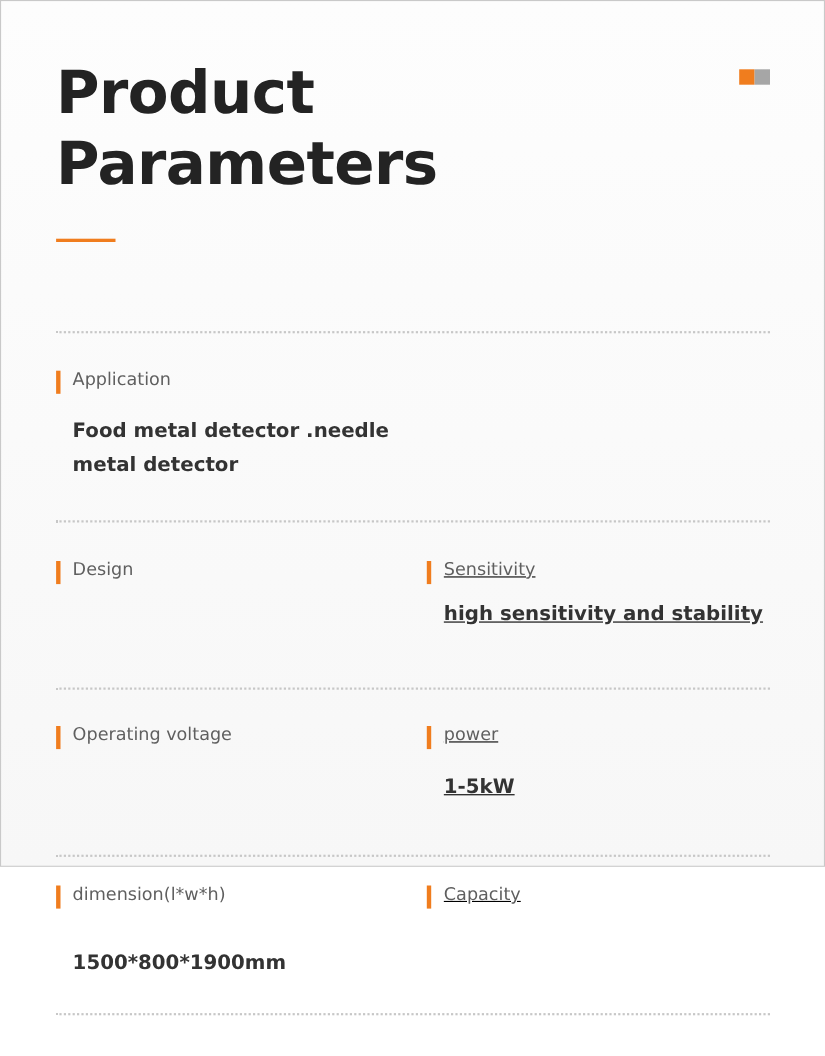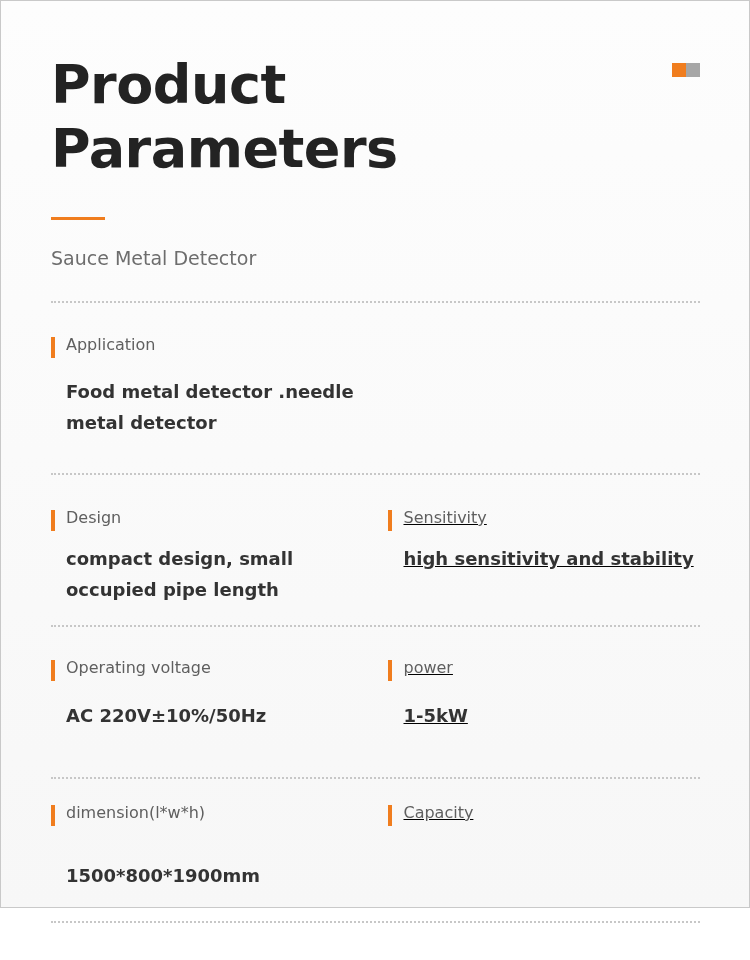--- a/index.html
+++ b/index.html
@@ -9,21 +9,21 @@
   body {
     width: 750px;
     height: 960px;
     background: #ffffff;
     font-family: "DejaVu Sans", sans-serif;
     overflow: hidden;
   }
   .page {
     position: relative;
     width: 750px;
-    height: 908px;
+    height: 788px;
     box-sizing: border-box;
     border: 1px solid #c9c9c9;
     background: linear-gradient(180deg, #fdfdfd 0%, #f7f7f7 100%);
     padding: 0;
   }
   .inner {
     position: absolute;
     left: 50px;
     right: 49px;
     top: 0;
@@ -152,21 +152,20 @@
       <div class="sq gray"></div>
     </div>
 
     <div class="title">
       <span class="line1">Product</span>
       <span class="line2">Parameters</span>
     </div>
 
     <div class="rule"></div>
 
-    <div class="subtitle">Sauce Metal Detector</div>
 
     <div class="sep sep-1">
         <div class="dotted"></div>
       </div>
     <div class="sep sep-2">
         <div class="dotted"></div>
       </div>
     <div class="sep sep-3">
         <div class="dotted"></div>
       </div>
@@ -184,34 +183,32 @@
           <span class="bar"></span>
           <div class="label">Application</div>
           <div class="value">Food metal detector .needle metal detector</div>
         </div>
       </div>
 
       <div class="row row-design">
         <div class="cell left">
           <span class="bar"></span>
           <div class="label">Design</div>
-          <div class="value">compact design, small occupied pipe length</div>
         </div>
         <div class="cell right">
           <span class="bar"></span>
           <div class="label">Sensitivity</div>
           <div class="value">high sensitivity and stability</div>
         </div>
       </div>
 
       <div class="row row-voltage">
         <div class="cell left">
           <span class="bar"></span>
           <div class="label">Operating voltage</div>
-          <div class="value">AC 220V±10%/50Hz</div>
         </div>
         <div class="cell right">
           <span class="bar"></span>
           <div class="label">power</div>
           <div class="value">1-5kW</div>
         </div>
       </div>
 
       <div class="row row-dimension">
         <div class="cell left">

